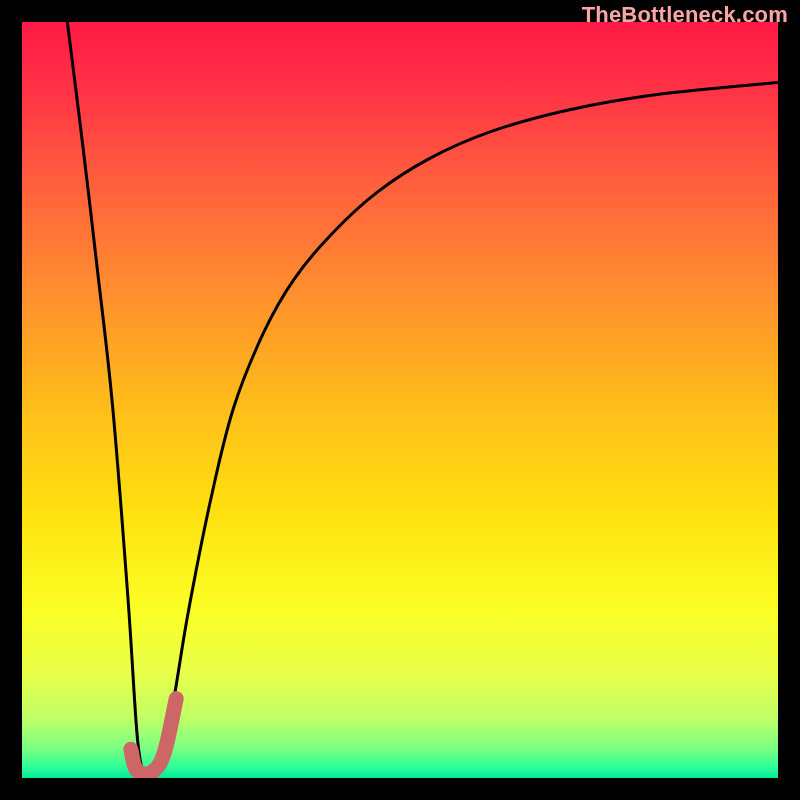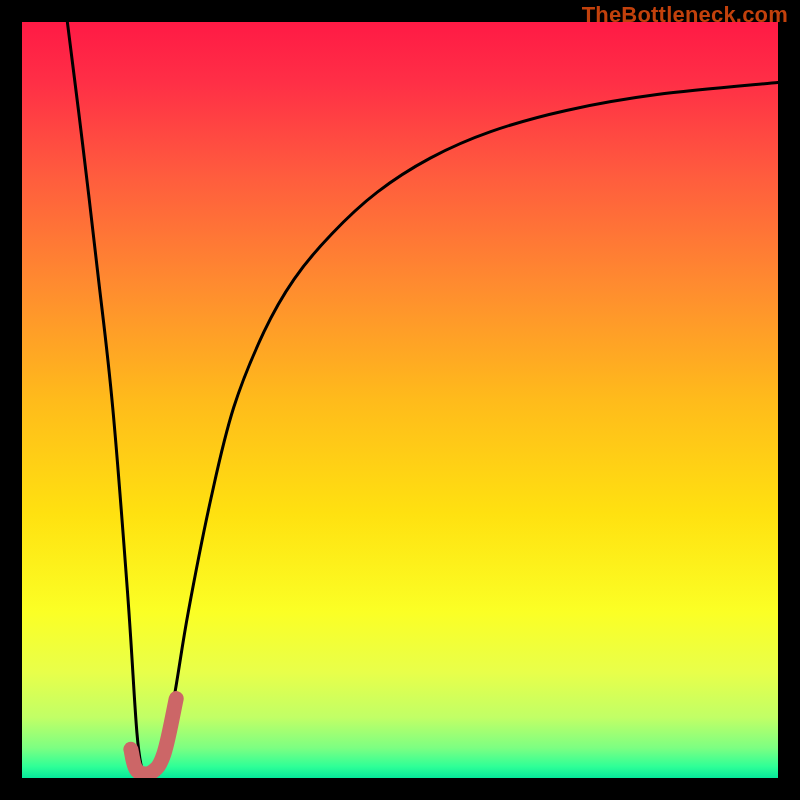--- a/index.html
+++ b/index.html
@@ -25,21 +25,21 @@
     width: 756px;
     height: 756px;
   }
   .watermark {
     position: absolute;
     top: 2px;
     right: 12px;
     font-family: Arial, Helvetica, sans-serif;
     font-size: 22px;
     font-weight: 600;
-    color: #c2410c;
+    color: #fca5a5;
     letter-spacing: 0.2px;
   }
   svg { display: block; }
 </style>
 </head>
 <body>
 
 <div class="frame">
   <div class="plot">
     <svg viewBox="0 0 756 756" width="756" height="756">

